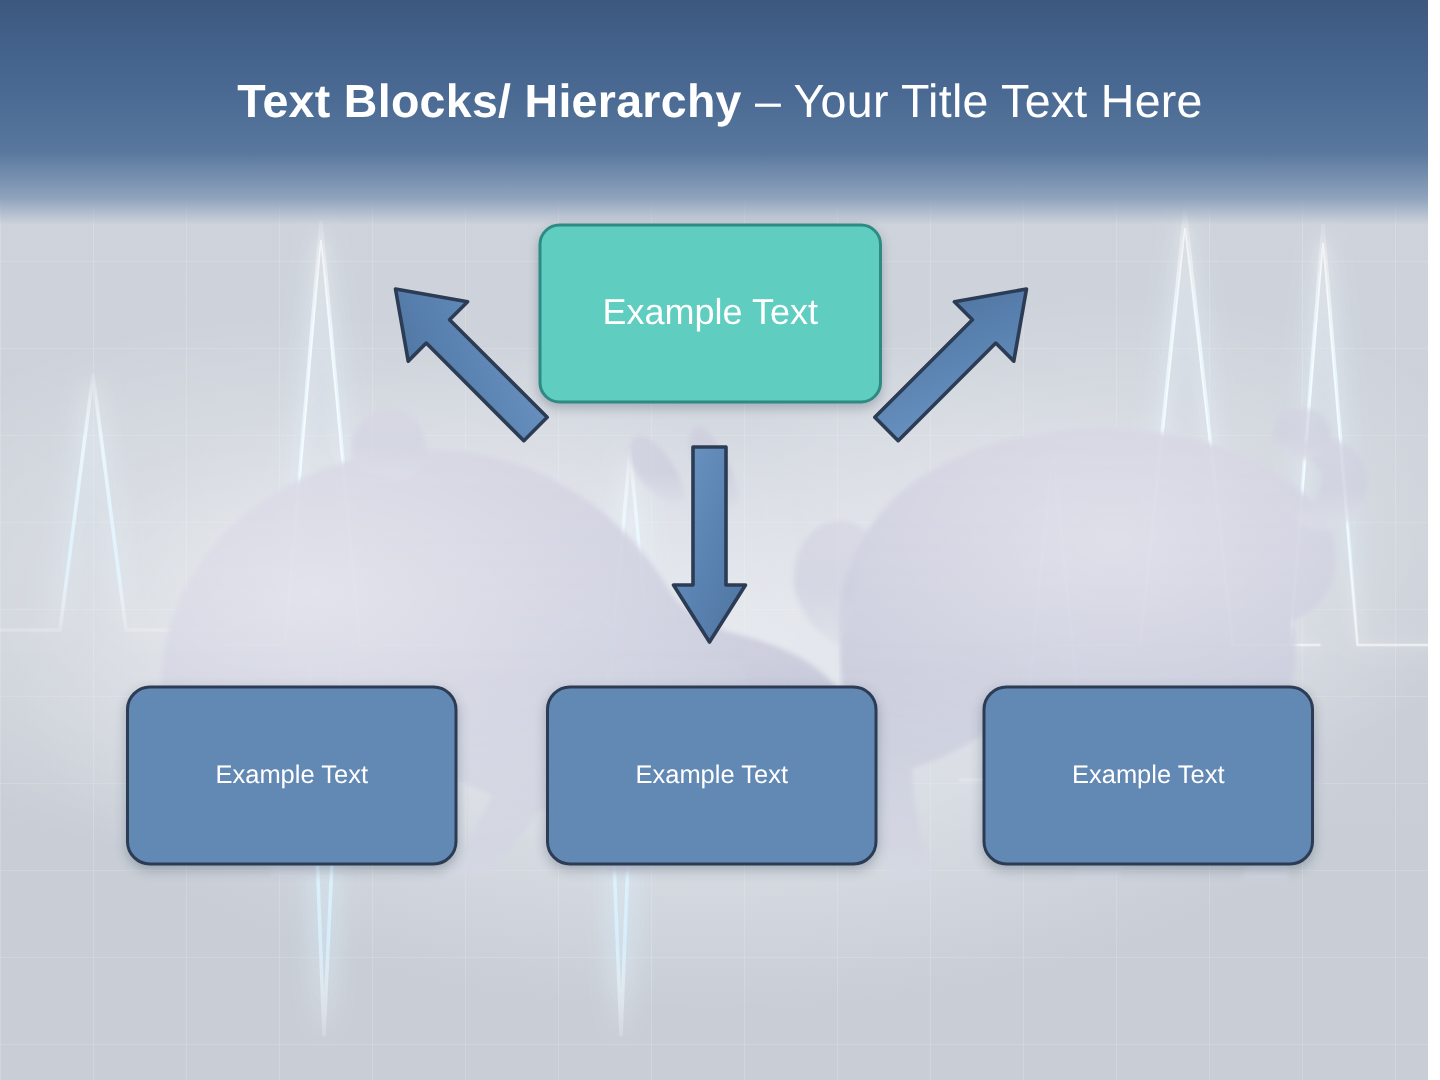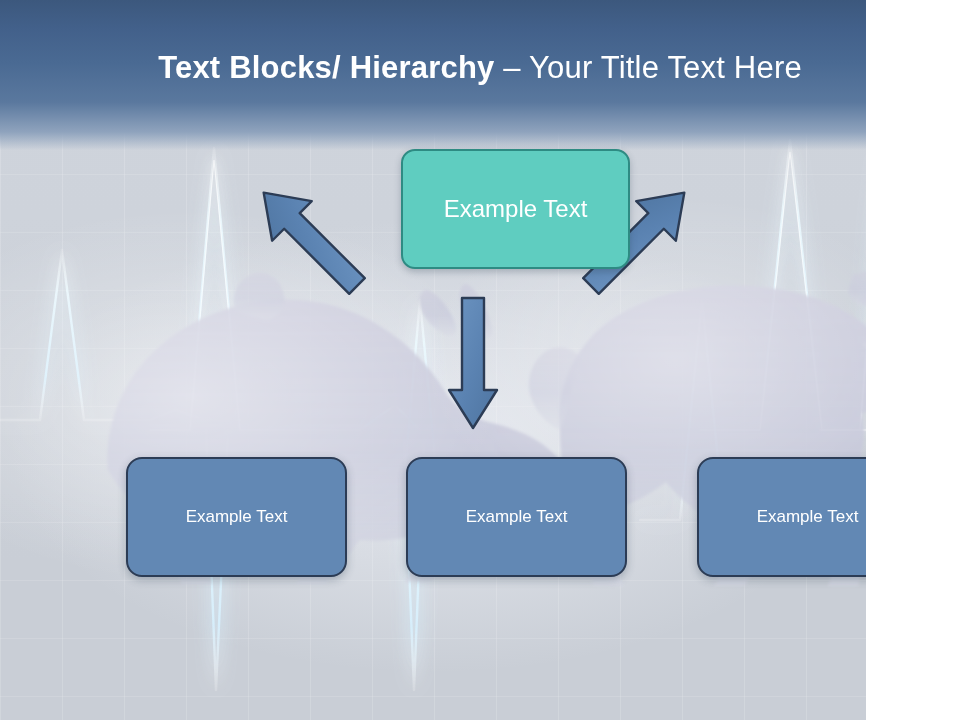--- a/index.html
+++ b/index.html
@@ -6,21 +6,21 @@
     margin: 0;
     padding: 0;
     background: #ffffff;
   }
   body {
     font-family: "Liberation Sans", sans-serif;
   }
 
   .slide {
     position: relative;
-    width: 866px;
+    width: 952px;
     height: 720px;
     overflow: hidden;
     background: #ccd1d9;
   }
 
   
   .bg-base {
     position: absolute;
     inset: 0;
     background:
@@ -88,21 +88,20 @@
 
   
   .node {
     position: absolute;
     box-sizing: border-box;
     display: flex;
     align-items: center;
     justify-content: center;
     color: #ffffff;
     text-align: right;
-    margin-left: 42px;
   }
 
   .node-top {
     left: 359px; top: 149px;
     width: 229px; height: 120px;
     background: #5fcdc0;
     border: 2px solid #2e8b83;
     border-radius: 14px;
     font-size: 24px;
     box-shadow: 0 3px 7px rgba(40,60,80,0.28);

